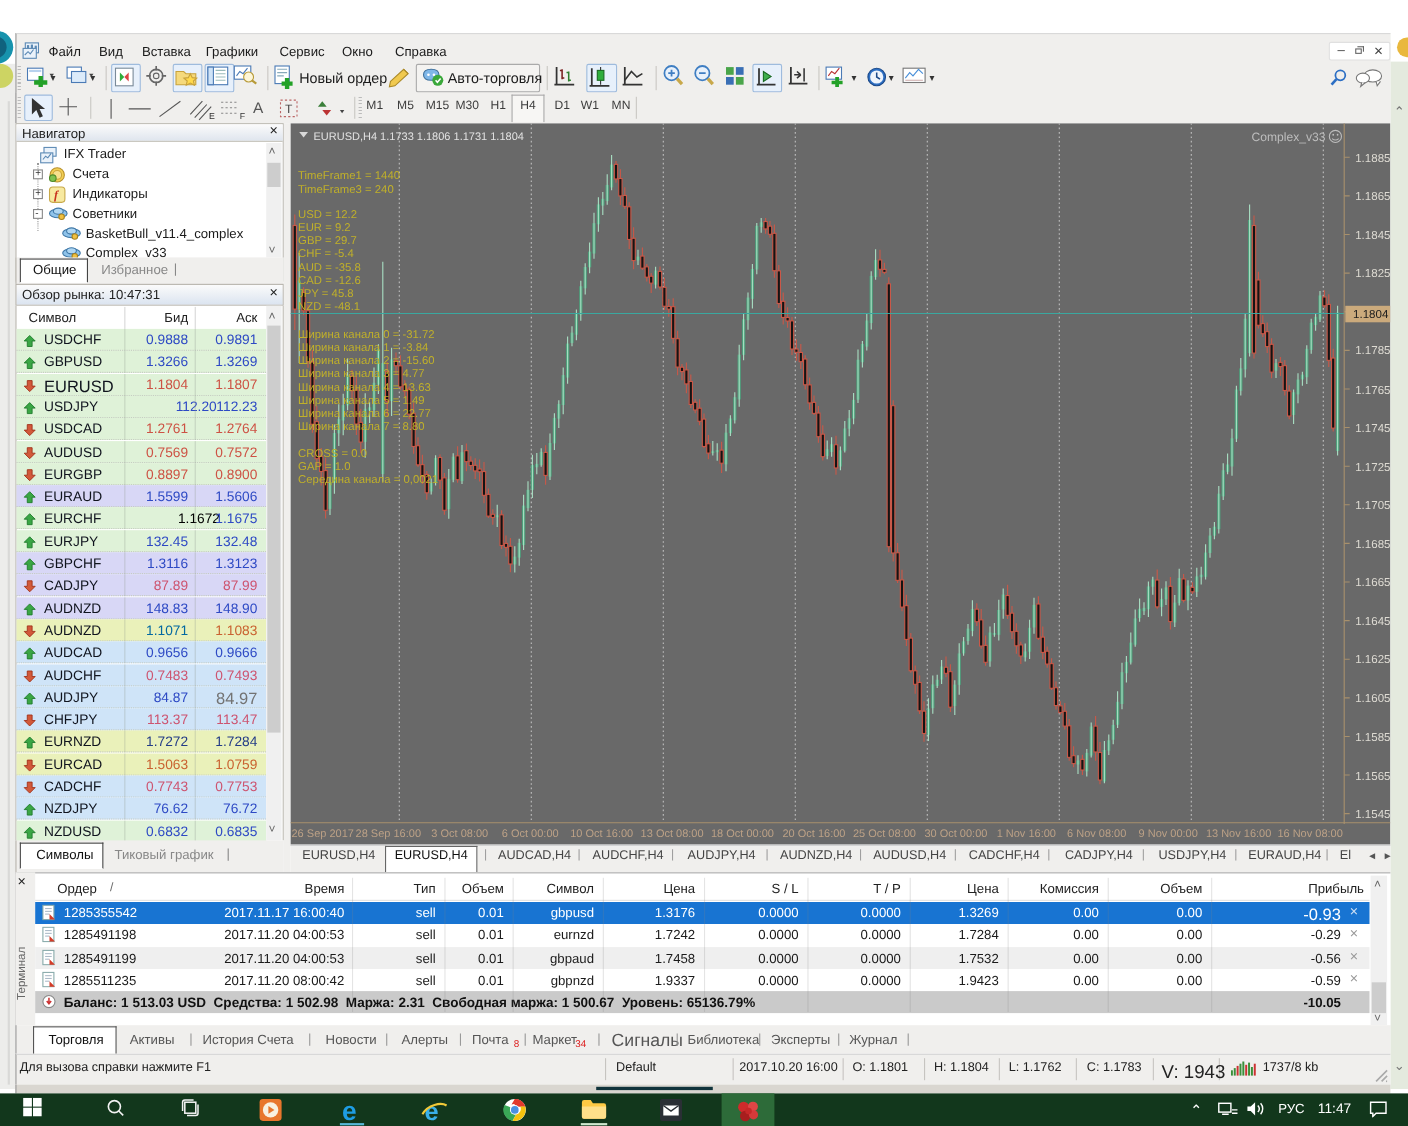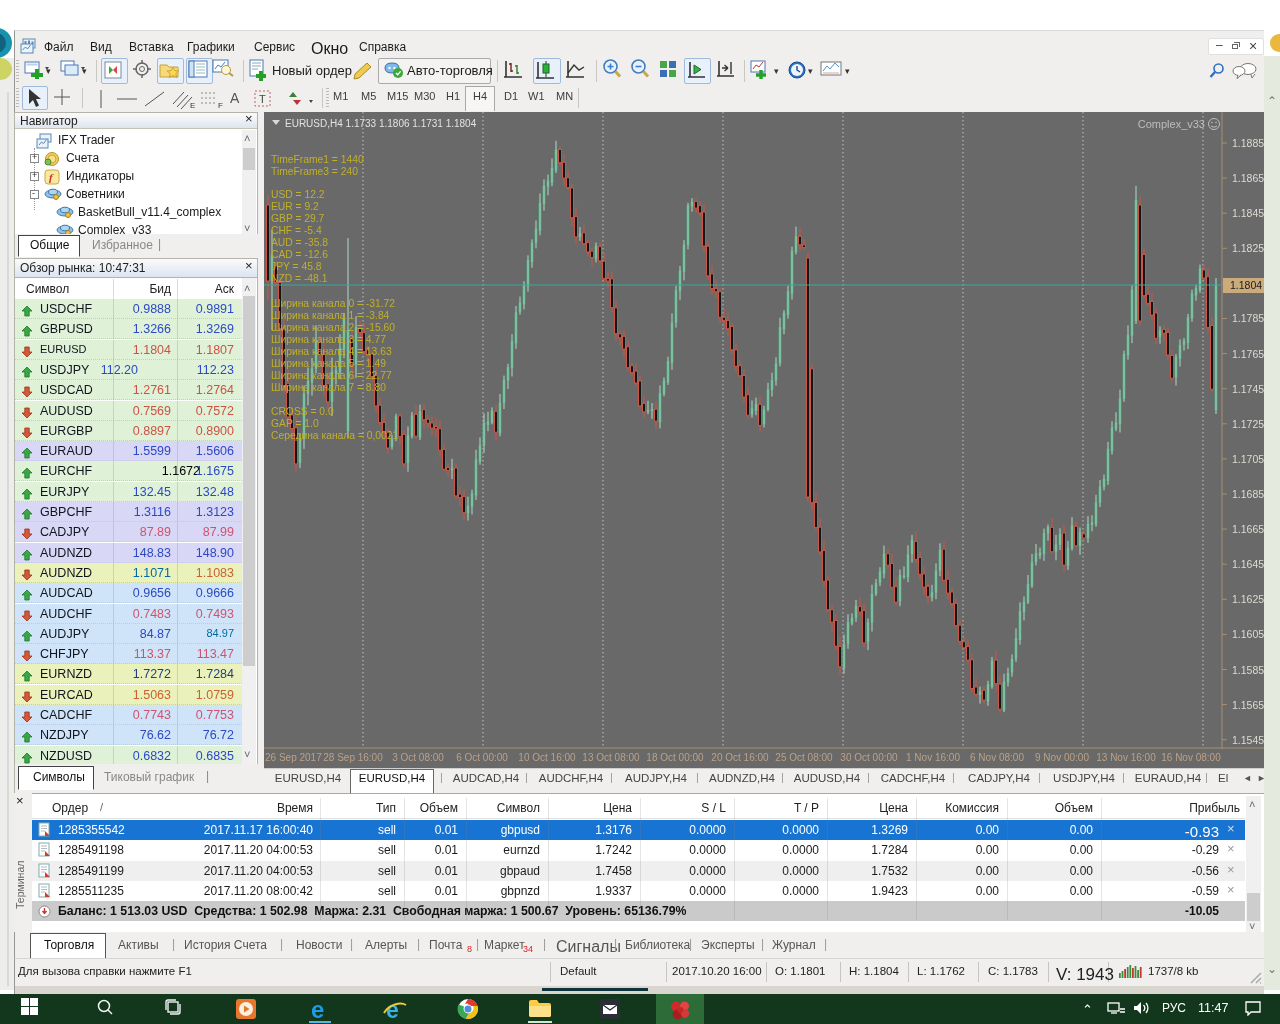--- a/index.html
+++ b/index.html
@@ -26,21 +26,21 @@
       <rect x="8" y="2.5" width="2" height="4" fill="#5b89b4"></rect>
       <rect x="11.5" y="3.5" width="2" height="3" fill="#5b89b4"></rect>
       <rect x="1" y="6" width="12" height="9" fill="#eaf2fa" stroke="#5b89b4"></rect>
       <path d="M2.5 12 l3 -3 2 2 3 -4" fill="none" stroke="#5b89b4"></path>
     </svg></div>
 <div style="position:absolute;left:44px;top:40px;white-space:nowrap;font-size:12px;color:#1b1b1b" class="">Файл</div>
 <div style="position:absolute;left:90px;top:40px;white-space:nowrap;font-size:12px;color:#1b1b1b" class="">Вид</div>
 <div style="position:absolute;left:129px;top:40px;white-space:nowrap;font-size:12px;color:#1b1b1b" class="">Вставка</div>
 <div style="position:absolute;left:187px;top:40px;white-space:nowrap;font-size:12px;color:#1b1b1b" class="">Графики</div>
 <div style="position:absolute;left:254px;top:40px;white-space:nowrap;font-size:12px;color:#1b1b1b" class="">Сервис</div>
-<div style="position:absolute;left:311px;top:40px;white-space:nowrap;font-size:16px;color:#1b1b1b" class="">Окно</div>
+<div style="position:absolute;left:311px;top:40px;white-space:nowrap;font-size:12px;color:#1b1b1b" class="">Окно</div>
 <div style="position:absolute;left:359px;top:40px;white-space:nowrap;font-size:12px;color:#1b1b1b" class="">Справка</div>
 <div style="position:absolute;left:1208px;top:38px;width:56px;height:17px;background:#fff;border:1px solid #e0e0e0;border-radius:2px" class=""></div>
 <div style="position:absolute;left:1216px;top:38px;white-space:nowrap;font-size:12px;color:#444" class="">–</div>
 <div style="position:absolute;left:1232px;top:44px;width:6px;height:5px;border:1px solid #666" class="">
     <div style="position:absolute;left:1px;top:-3px;width:6px;height:5px;border:1px solid #666;border-bottom:none;border-left:none"></div>
   </div>
 <div style="position:absolute;left:1249px;top:38px;white-space:nowrap;font-size:14px;color:#444" class="">×</div>
 <div style="position:absolute;left:16px;top:60px;width:3px;height:22px;background-image:repeating-linear-gradient(#bbb 0 1px,#f0efed 1px 3px)" class=""></div>
 <div style="position:absolute;left:24px;top:59px;width:30px;height:24px;border-radius:2px" class=""><svg width="26" height="20" viewBox="0 0 26 20">
       <rect x="1" y="3" width="14" height="11" fill="#fff" stroke="#4a7ab5"></rect>
@@ -301,31 +301,31 @@
     </svg></div>
 <div style="position:absolute;left:40px;top:322.3px;white-space:nowrap;font-size:12.5px;color:#10141e" class="">GBPUSD</div>
 <div style="position:absolute;right:1109px;top:322.3px;white-space:nowrap;font-size:12.5px;color:#2d49c4" class="">1.3266</div>
 <div style="position:absolute;right:1046px;top:322.3px;white-space:nowrap;font-size:12.5px;color:#2d49c4" class="">1.3269</div>
 <div style="position:absolute;left:113px;top:319.3px;width:1px;height:20px;background:rgba(150,158,146,.35)" class=""></div>
 <div style="position:absolute;left:177px;top:319.3px;width:1px;height:20px;background:rgba(150,158,146,.35)" class=""></div>
 <div style="position:absolute;left:15px;top:339.6px;width:227px;height:20px;background:#dff2d8;border-bottom:1px dotted #c6ccc2" class=""></div>
 <div style="position:absolute;left:21px;top:343.6px;width:12px;height:12px;" class=""><svg width="12" height="12" viewBox="0 0 12 12">
       <path d="M6 11 L1 6 H3.8 V1 H8.2 V6 H11 Z" fill="#d2593a" stroke="#a03018" stroke-width="0.8"></path>
     </svg></div>
-<div style="position:absolute;left:40px;top:342.6px;white-space:nowrap;font-size:11px;color:#10141e" class="">EURUSD</div>
+<div style="position:absolute;left:40px;top:342.6px;white-space:nowrap;font-size:15px;color:#10141e" class="">EURUSD</div>
 <div style="position:absolute;right:1109px;top:342.6px;white-space:nowrap;font-size:12.5px;color:#cd5244" class="">1.1804</div>
 <div style="position:absolute;right:1046px;top:342.6px;white-space:nowrap;font-size:12.5px;color:#cd5244" class="">1.1807</div>
 <div style="position:absolute;left:113px;top:339.6px;width:1px;height:20px;background:rgba(150,158,146,.35)" class=""></div>
 <div style="position:absolute;left:177px;top:339.6px;width:1px;height:20px;background:rgba(150,158,146,.35)" class=""></div>
 <div style="position:absolute;left:15px;top:359.9px;width:227px;height:20px;background:#dff2d8;border-bottom:1px dotted #c6ccc2" class=""></div>
 <div style="position:absolute;left:21px;top:363.9px;width:12px;height:12px;" class=""><svg width="12" height="12" viewBox="0 0 12 12">
       <path d="M6 1 L11 6 H8.2 V11 H3.8 V6 H1 Z" fill="#3aa645" stroke="#1e7a2a" stroke-width="0.8"></path>
     </svg></div>
 <div style="position:absolute;left:40px;top:362.9px;white-space:nowrap;font-size:12.5px;color:#10141e" class="">USDJPY</div>
-<div style="position:absolute;right:1142px;top:362.9px;white-space:nowrap;font-size:12.5px;color:#2d49c4" class="">112.20</div>
+<div style="position:absolute;right:1083px;top:362.9px;white-space:nowrap;font-size:12.5px;color:#2d49c4" class="">112.20</div>
 <div style="position:absolute;right:1046px;top:362.9px;white-space:nowrap;font-size:12.5px;color:#2d49c4" class="">112.23</div>
 <div style="position:absolute;left:113px;top:359.9px;width:1px;height:20px;background:rgba(150,158,146,.35)" class=""></div>
 <div style="position:absolute;left:177px;top:359.9px;width:1px;height:20px;background:rgba(150,158,146,.35)" class=""></div>
 <div style="position:absolute;left:15px;top:380.2px;width:227px;height:20px;background:#dff2d8;border-bottom:1px dotted #c6ccc2" class=""></div>
 <div style="position:absolute;left:21px;top:384.2px;width:12px;height:12px;" class=""><svg width="12" height="12" viewBox="0 0 12 12">
       <path d="M6 11 L1 6 H3.8 V1 H8.2 V6 H11 Z" fill="#d2593a" stroke="#a03018" stroke-width="0.8"></path>
     </svg></div>
 <div style="position:absolute;left:40px;top:383.2px;white-space:nowrap;font-size:12.5px;color:#10141e" class="">USDCAD</div>
 <div style="position:absolute;right:1109px;top:383.2px;white-space:nowrap;font-size:12.5px;color:#cd5244" class="">1.2761</div>
 <div style="position:absolute;right:1046px;top:383.2px;white-space:nowrap;font-size:12.5px;color:#cd5244" class="">1.2764</div>
@@ -429,21 +429,21 @@
 <div style="position:absolute;right:1109px;top:606.5px;white-space:nowrap;font-size:12.5px;color:#cd5470" class="">0.7483</div>
 <div style="position:absolute;right:1046px;top:606.5px;white-space:nowrap;font-size:12.5px;color:#cd5470" class="">0.7493</div>
 <div style="position:absolute;left:113px;top:603.5px;width:1px;height:20px;background:rgba(150,158,146,.35)" class=""></div>
 <div style="position:absolute;left:177px;top:603.5px;width:1px;height:20px;background:rgba(150,158,146,.35)" class=""></div>
 <div style="position:absolute;left:15px;top:623.8px;width:227px;height:20px;background:#cfe4f8;border-bottom:1px dotted #c6ccc2" class=""></div>
 <div style="position:absolute;left:21px;top:627.8px;width:12px;height:12px;" class=""><svg width="12" height="12" viewBox="0 0 12 12">
       <path d="M6 1 L11 6 H8.2 V11 H3.8 V6 H1 Z" fill="#3aa645" stroke="#1e7a2a" stroke-width="0.8"></path>
     </svg></div>
 <div style="position:absolute;left:40px;top:626.8px;white-space:nowrap;font-size:12.5px;color:#10141e" class="">AUDJPY</div>
 <div style="position:absolute;right:1109px;top:626.8px;white-space:nowrap;font-size:12.5px;color:#2d49c4" class="">84.87</div>
-<div style="position:absolute;right:1046px;top:626.8px;white-space:nowrap;font-size:11px;color:#0369a1" class="">84.97</div>
+<div style="position:absolute;right:1046px;top:626.8px;white-space:nowrap;font-size:15px;color:#737373" class="">84.97</div>
 <div style="position:absolute;left:113px;top:623.8px;width:1px;height:20px;background:rgba(150,158,146,.35)" class=""></div>
 <div style="position:absolute;left:177px;top:623.8px;width:1px;height:20px;background:rgba(150,158,146,.35)" class=""></div>
 <div style="position:absolute;left:15px;top:644.1px;width:227px;height:20px;background:#cfe4f8;border-bottom:1px dotted #c6ccc2" class=""></div>
 <div style="position:absolute;left:21px;top:648.1px;width:12px;height:12px;" class=""><svg width="12" height="12" viewBox="0 0 12 12">
       <path d="M6 11 L1 6 H3.8 V1 H8.2 V6 H11 Z" fill="#d2593a" stroke="#a03018" stroke-width="0.8"></path>
     </svg></div>
 <div style="position:absolute;left:40px;top:647.1px;white-space:nowrap;font-size:12.5px;color:#10141e" class="">CHFJPY</div>
 <div style="position:absolute;right:1109px;top:647.1px;white-space:nowrap;font-size:12.5px;color:#cd5470" class="">113.37</div>
 <div style="position:absolute;right:1046px;top:647.1px;white-space:nowrap;font-size:12.5px;color:#cd5470" class="">113.47</div>
 <div style="position:absolute;left:113px;top:644.1px;width:1px;height:20px;background:rgba(150,158,146,.35)" class=""></div>

